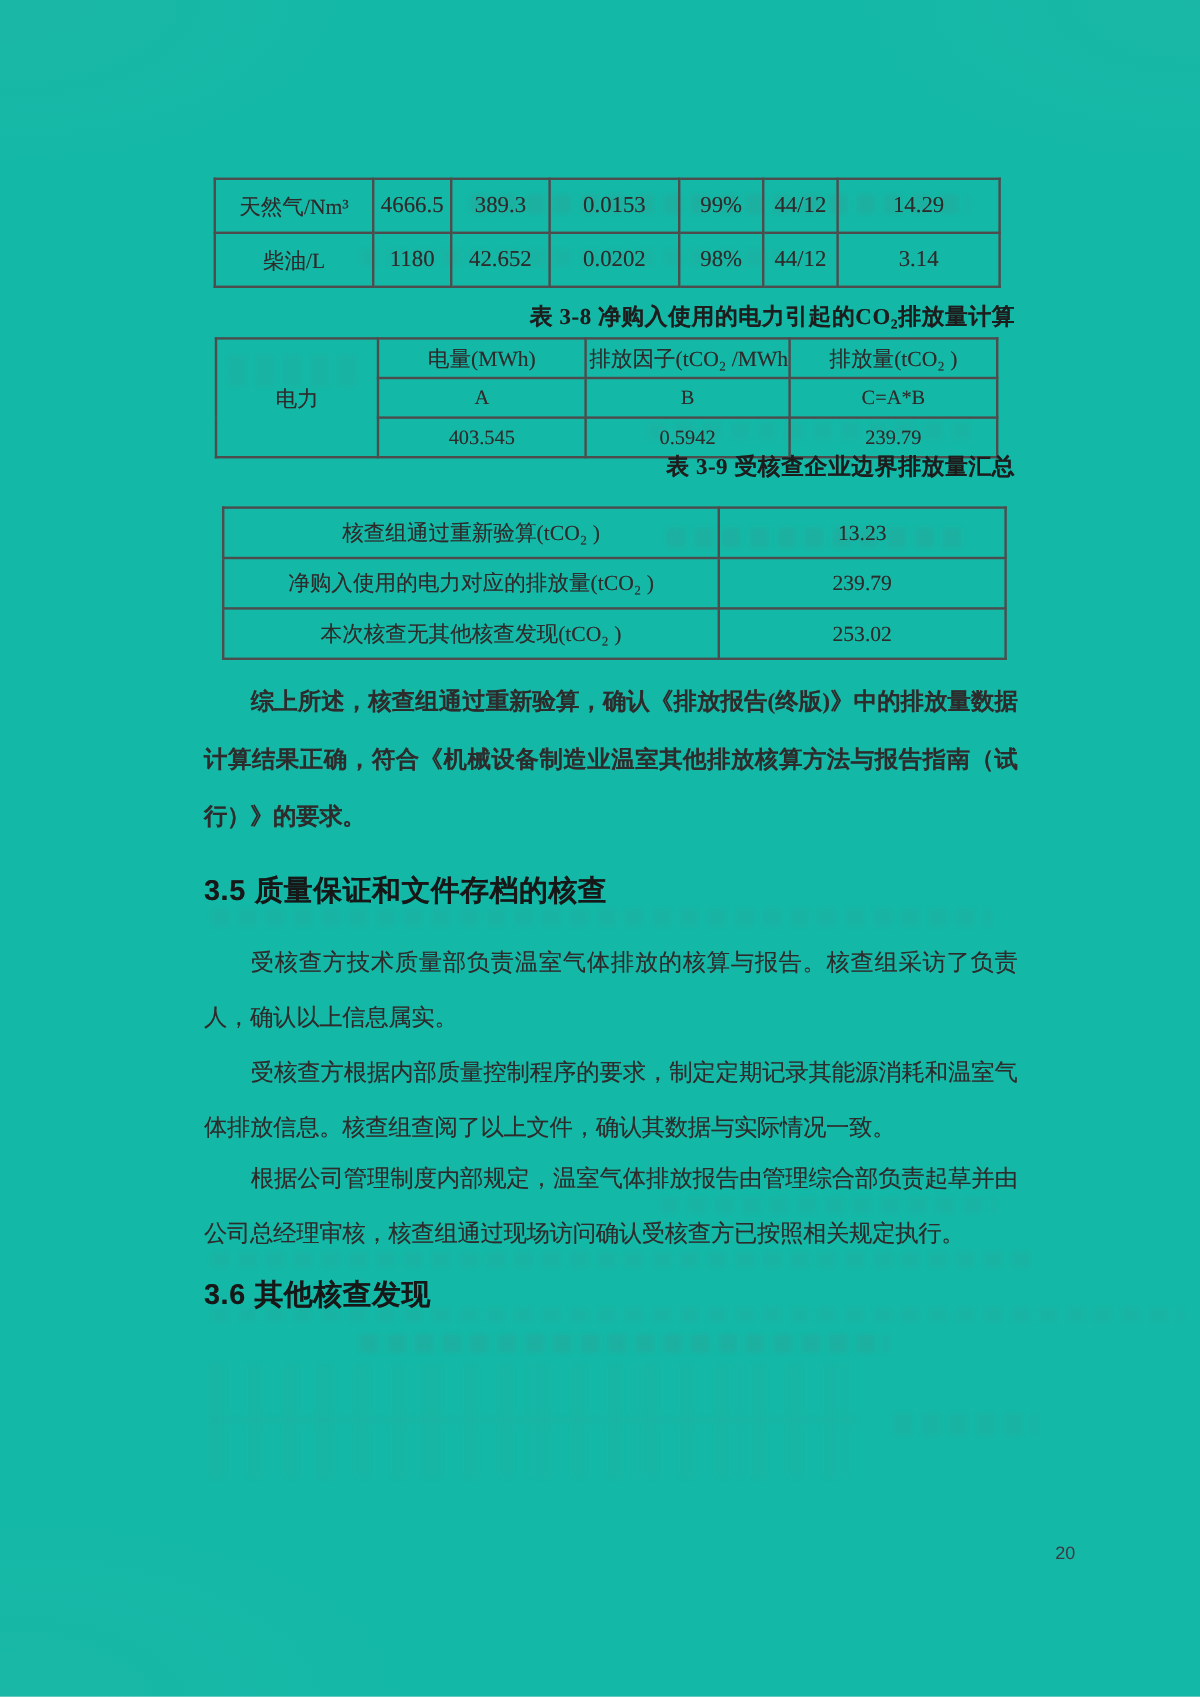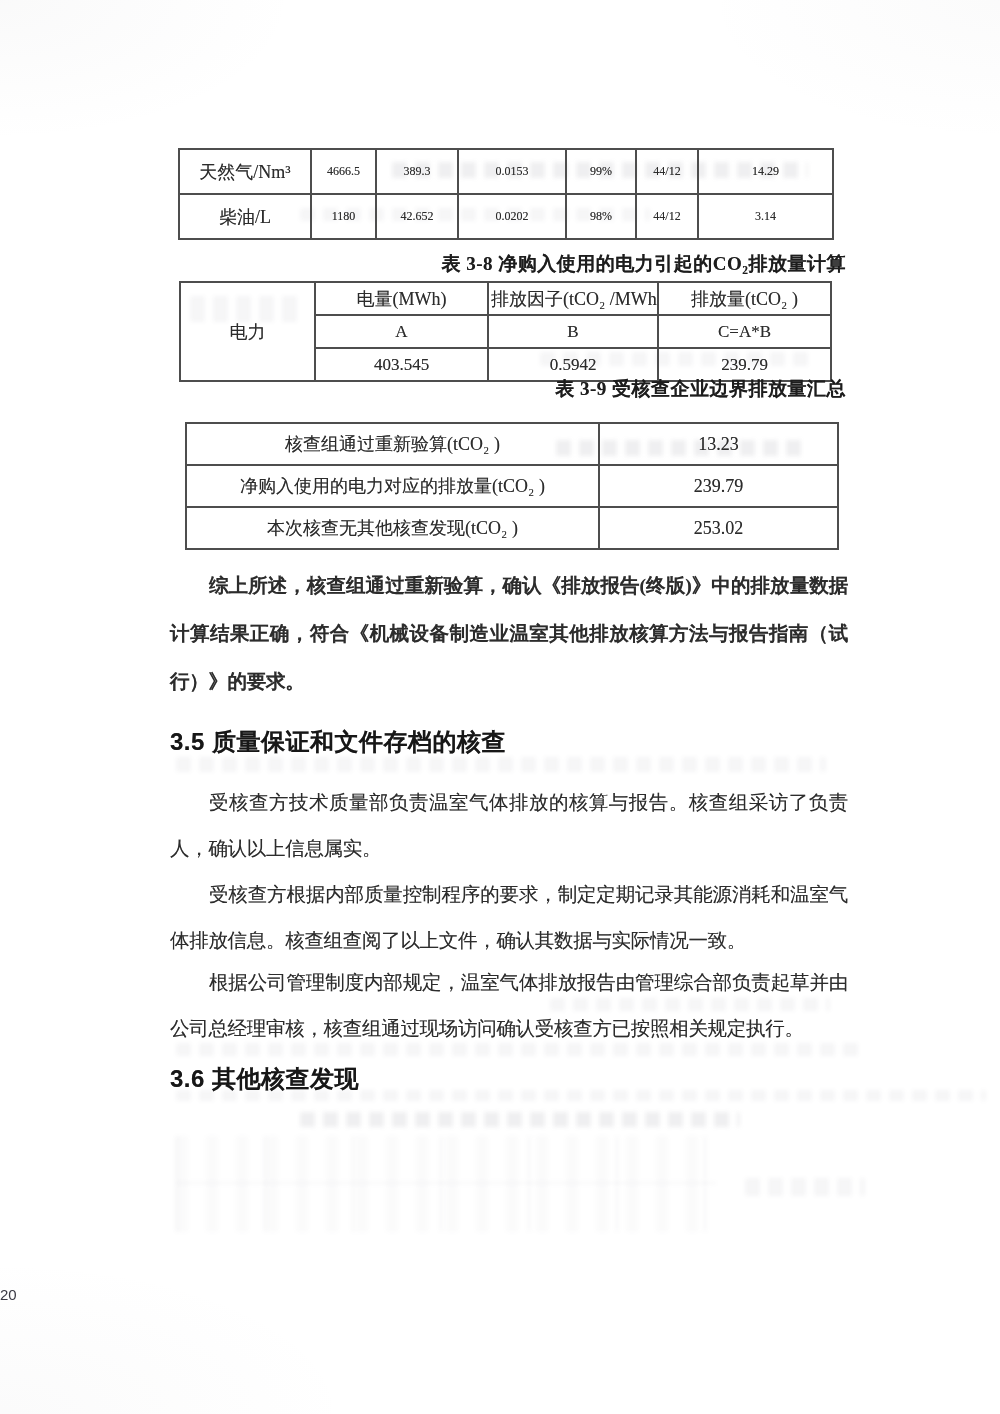--- a/index.html
+++ b/index.html
@@ -1,20 +1,20 @@
 <!DOCTYPE html>
 <html lang="zh"><head>
 <meta charset="utf-8">
 <style>
   html,body{margin:0;padding:0;background:#e8e8e8;}
   .page{
     position:relative;
     width:1000px;height:1414px;
     margin:0 auto;
-    background:#ffffff;
+    background:#14b8a6;
     overflow:hidden;
     font-family:"Liberation Serif","DejaVu Serif",serif;
     color:#2e2e2e;
   }
   
   .page::before{
     content:"";position:absolute;inset:0;pointer-events:none;
     background:
       radial-gradient(420px 200px at 0% 0%, rgba(150,150,155,0.05), transparent 70%),
       radial-gradient(420px 200px at 100% 0%, rgba(150,150,155,0.04), transparent 70%),
@@ -26,21 +26,21 @@
   
   table{border-collapse:collapse;table-layout:fixed;}
   td{
     border:2px solid #4d4d4d;
     text-align:center;vertical-align:middle;
     font-size:17px;color:#2c2c2c;
     padding:0 2px;
     text-shadow:0 0 .5px rgba(60,60,60,.55);
     overflow:hidden;white-space:nowrap;
   }
-  .tbl-fuel td{height:43px;font-size:12px;}
+  .tbl-fuel td{height:43px;font-size:19px;}
   .tbl-fuel td.lbl{font-size:18px;}
   .tbl-elec td{height:31px;}
   .tbl-elec td.lbl{font-size:18px;}
   .tbl-sum td{height:40px;font-size:18px;}
 
   
   .tbl-title{
     width:676px;text-align:right;
     font-size:19px;font-weight:bold;color:#1d1d1d;
     text-shadow:0 0 .5px rgba(30,30,30,.6);
@@ -60,21 +60,21 @@
   .para.lh48{line-height:48px;font-weight:bold;}
 
   .sec-heading{
     font-family:"Liberation Sans","DejaVu Sans",sans-serif;
     font-size:24px;font-weight:bold;color:#171717;
     letter-spacing:.5px;
     text-shadow:0 0 .5px rgba(20,20,20,.55);
   }
 
   .page-num{
-    width:896px;text-align:left;
+    width:896px;text-align:right;
     font-family:"Liberation Sans","DejaVu Sans",sans-serif;
     font-size:15px;color:#3a3a44;
   }
 
   
   .ghost{
     position:absolute;pointer-events:none;
     background:repeating-linear-gradient(90deg,
       rgba(105,105,118,.10) 0 15px, rgba(105,105,118,0) 15px 23px);
     filter:blur(2px);

